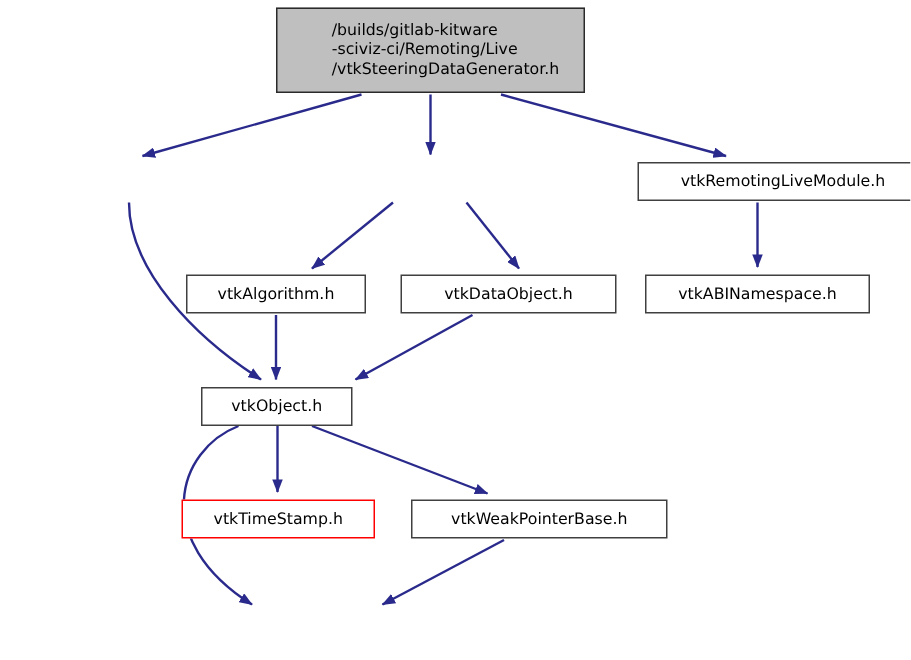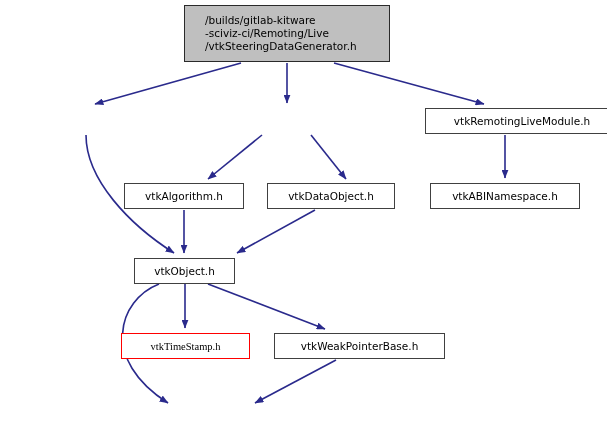--- a/index.html
+++ b/index.html
@@ -35,26 +35,25 @@
     line-height: 13px;
     color: #000000;
     white-space: pre;
     text-align: center;
     z-index: 2;
   }
   .gnode.root {
     background: #bfbfbf;
     border: 1px solid #2a2a2a;
     text-align: left;
-    align-items: flex-start;
+    align-items: center;
     padding-left: 20px;
   }
   .gnode.redborder {
     border: 1px solid #ff0000;
-    font-family: Liberation Serif, serif;
   }
   .gnode.darkborder {
     border: 1px solid #404040;
   }
   .nlabel {
     display: block;
     white-space: pre;
   }
 </style>
 </head>
@@ -98,21 +97,21 @@
 
 
   <div class="gnode darkborder" style="left:425px; top:108px; width:194px; height:26px;">
     <span class="nlabel">vtkRemotingLiveModule.h</span>
   </div>
 
   <div class="gnode darkborder" style="left:124px; top:183px; width:120px; height:26px;">
     <span class="nlabel">vtkAlgorithm.h</span>
   </div>
 
-  <div class="gnode darkborder" style="left:267px; top:183px; width:128px; height:26px;">
+  <div class="gnode darkborder" style="left:267px; top:183px; width:144px; height:26px;">
     <span class="nlabel">vtkDataObject.h</span>
   </div>
 
   <div class="gnode darkborder" style="left:430px; top:183px; width:150px; height:26px;">
     <span class="nlabel">vtkABINamespace.h</span>
   </div>
 
   <div class="gnode darkborder" style="left:134px; top:258px; width:101px; height:26px;">
     <span class="nlabel">vtkObject.h</span>
   </div>

